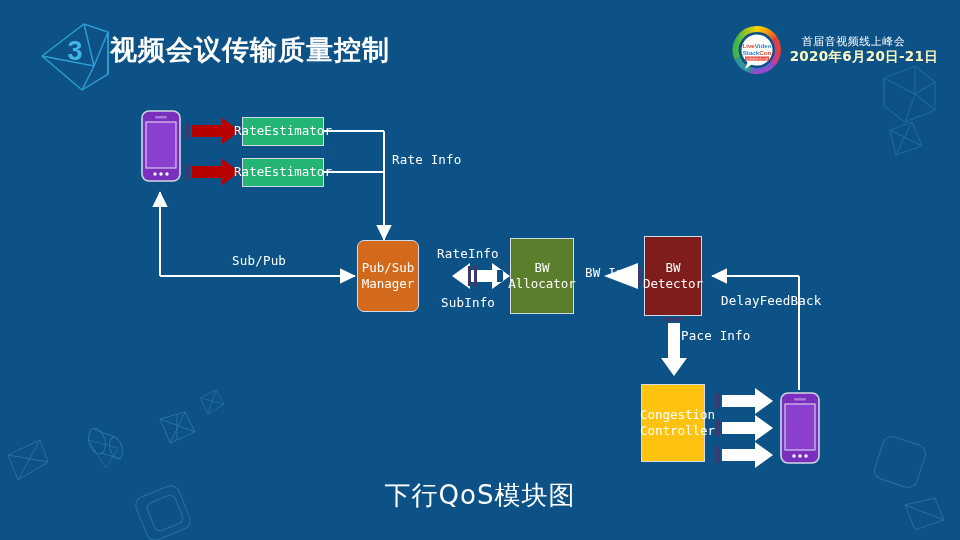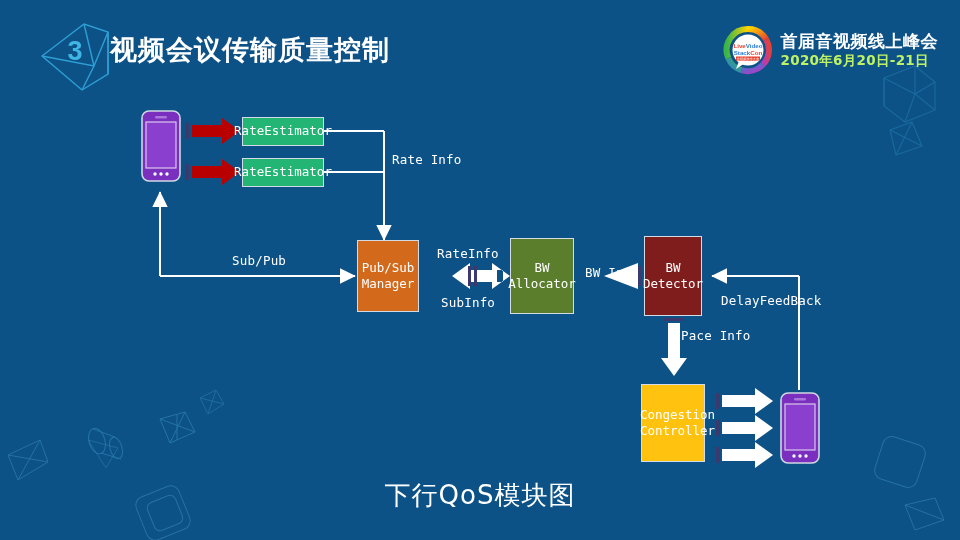--- a/index.html
+++ b/index.html
@@ -73,51 +73,52 @@
     height: 50px;
     flex: 0 0 50px;
   }
   .logo-text {
     display: flex;
     flex-direction: column;
     justify-content: center;
     line-height: 1.22;
   }
   .logo-line1 {
-    font-size: 17px;
-    font-weight: bold;
+    font-size: 11px;
+    font-weight: normal;
     color: #ffffff;
     font-family: "DejaVu Sans", "Liberation Sans", sans-serif;
     letter-spacing: 0.5px;
+    margin-left: 12px;
   }
   .logo-line2 {
     font-size: 13.5px;
     font-weight: bold;
-    color: #bef264;
+    color: #fef9c3;
     font-family: "DejaVu Sans", "Liberation Sans", sans-serif;
     letter-spacing: 0.3px;
   }
 
   
   .node {
     position: absolute;
     box-sizing: border-box;
     border: 1px solid #d3dce6;
     color: #ffffff;
     display: flex;
     align-items: center;
     justify-content: center;
     text-align: center;
     font-size: 12.5px;
     line-height: 1.32;
     font-family: "DejaVu Sans Mono", "Liberation Mono", monospace;
     padding: 2px 3px;
   }
   .node-green  { background: #22b573; }
-  .node-orange { background: #d2691b; }
+  .node-orange { background: #d2691b; border-radius: 7px; }
   .node-olive  { background: #5a7e2b; }
   .node-red    { background: #7f1d1d; }
   .node-yellow { background: #ffc20e; }
 
   .edge-label {
     position: absolute;
     color: #ffffff;
     font-size: 12.5px;
     font-family: "DejaVu Sans Mono", "Liberation Mono", monospace;
     white-space: nowrap;

